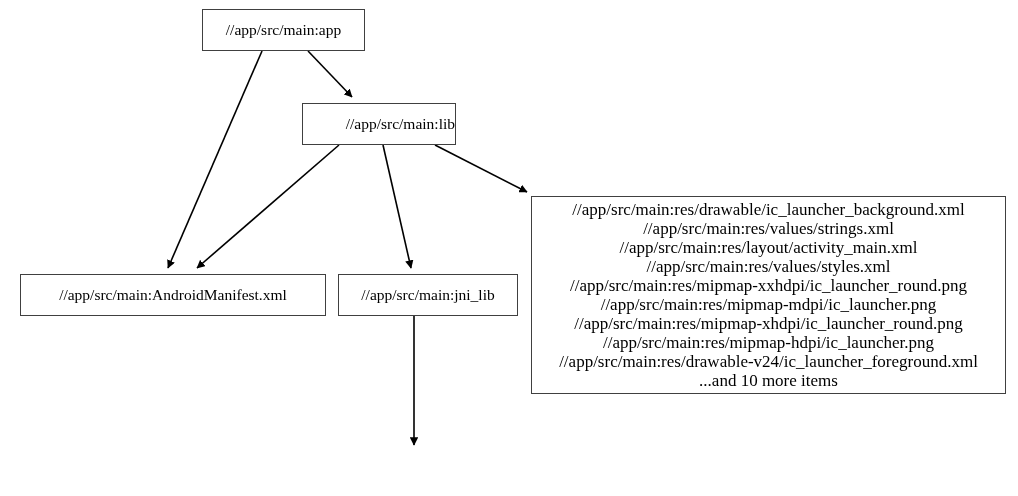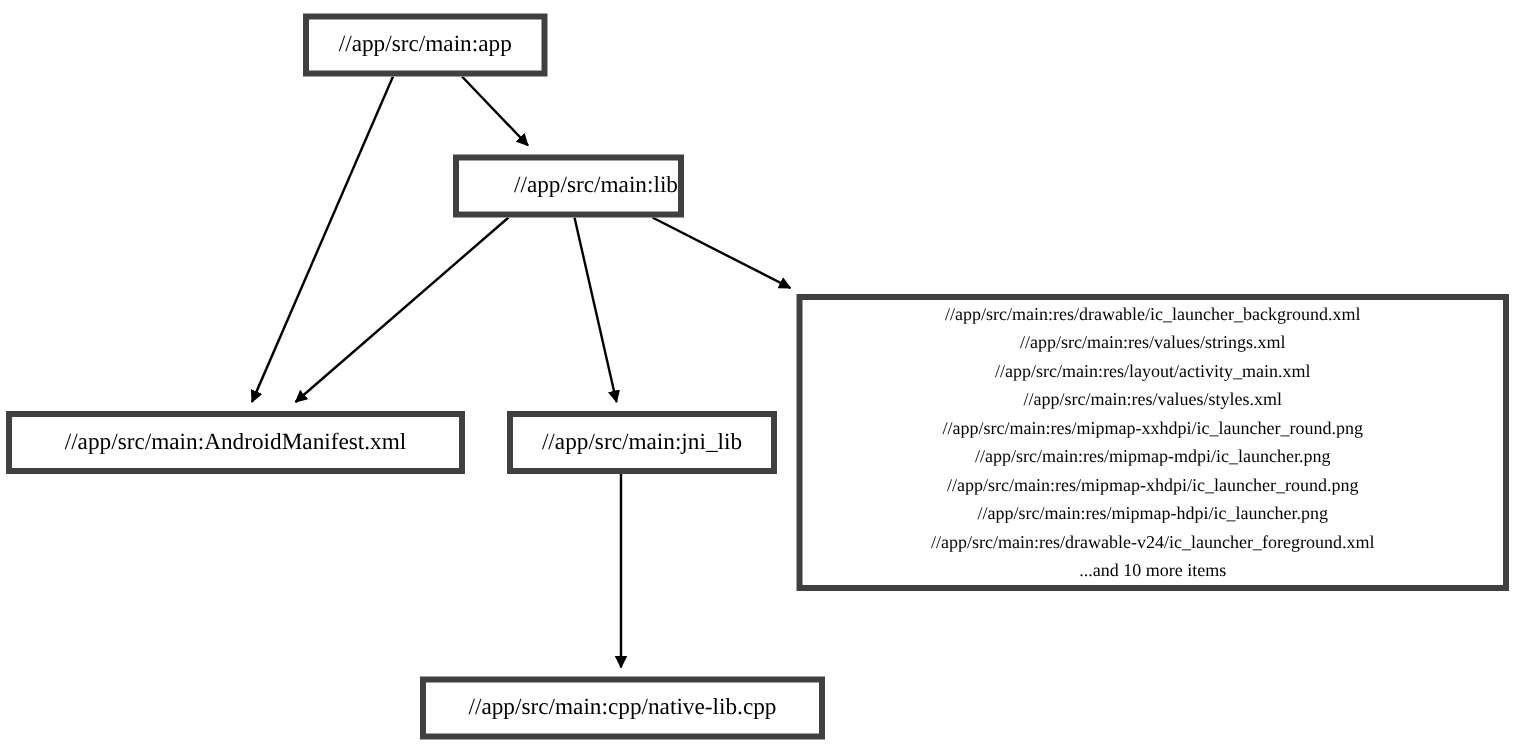--- a/index.html
+++ b/index.html
@@ -19,44 +19,44 @@
   #edges {
     position: absolute;
     top: 0;
     left: 0;
     width: 1018px;
     height: 496px;
   }
   .node {
     position: absolute;
     box-sizing: border-box;
-    border: 4px solid #404040;
+    border: 1px solid #404040;
     background: #ffffff;
     display: flex;
     align-items: center;
     justify-content: center;
     text-align: center;
     color: #000000;
     z-index: 2;
   }
   .node-label {
     display: block;
     width: 100%;
     font-size: 15.5px;
     line-height: 1.0;
     white-space: nowrap;
   }
   .node-multiline .node-label {
     white-space: pre;
     line-height: 19.1px;
-    font-size: 12px;
+    font-size: 17px;
   }
   #node-app      { left: 202px; top: 9px;   width: 163px; height: 42px; }
   #node-lib      { left: 302px; top: 103px; width: 154px; height: 42px; text-align: right; }
-  #node-manifest { left: 4px;   top: 274px; width: 306px; height: 42px; justify-content: flex-end; }
+  #node-manifest { left: 20px;   top: 274px; width: 306px; height: 42px; justify-content: flex-end; }
   #node-jnilib   { left: 326px; top: 274px; width: 180px; height: 42px; margin-left: 12px; }
   #node-res      { left: 531px; top: 196px; width: 475px; height: 198px; }
   #node-nativelib{ left: 280px; top: 451px; width: 270px; height: 42px; }
 </style>
 </head>
 <body>
 
 <div id="canvas">
 
   <svg id="edges" viewBox="0 0 1018 496" width="1018" height="496" xmlns="http://www.w3.org/2000/svg">
@@ -91,23 +91,20 @@
   </div>
 
   <div class="node" id="node-manifest">
     <span class="node-label">//app/src/main:AndroidManifest.xml</span>
   </div>
 
   <div class="node" id="node-jnilib">
     <span class="node-label">//app/src/main:jni_lib</span>
   </div>
 
-  <div class="node" id="node-nativelib">
-    <span class="node-label">//app/src/main:cpp/native-lib.cpp</span>
-  </div>
 
   <div class="node node-multiline" id="node-res">
     <span class="node-label">//app/src/main:res/drawable/ic_launcher_background.xml
 //app/src/main:res/values/strings.xml
 //app/src/main:res/layout/activity_main.xml
 //app/src/main:res/values/styles.xml
 //app/src/main:res/mipmap-xxhdpi/ic_launcher_round.png
 //app/src/main:res/mipmap-mdpi/ic_launcher.png
 //app/src/main:res/mipmap-xhdpi/ic_launcher_round.png
 //app/src/main:res/mipmap-hdpi/ic_launcher.png

